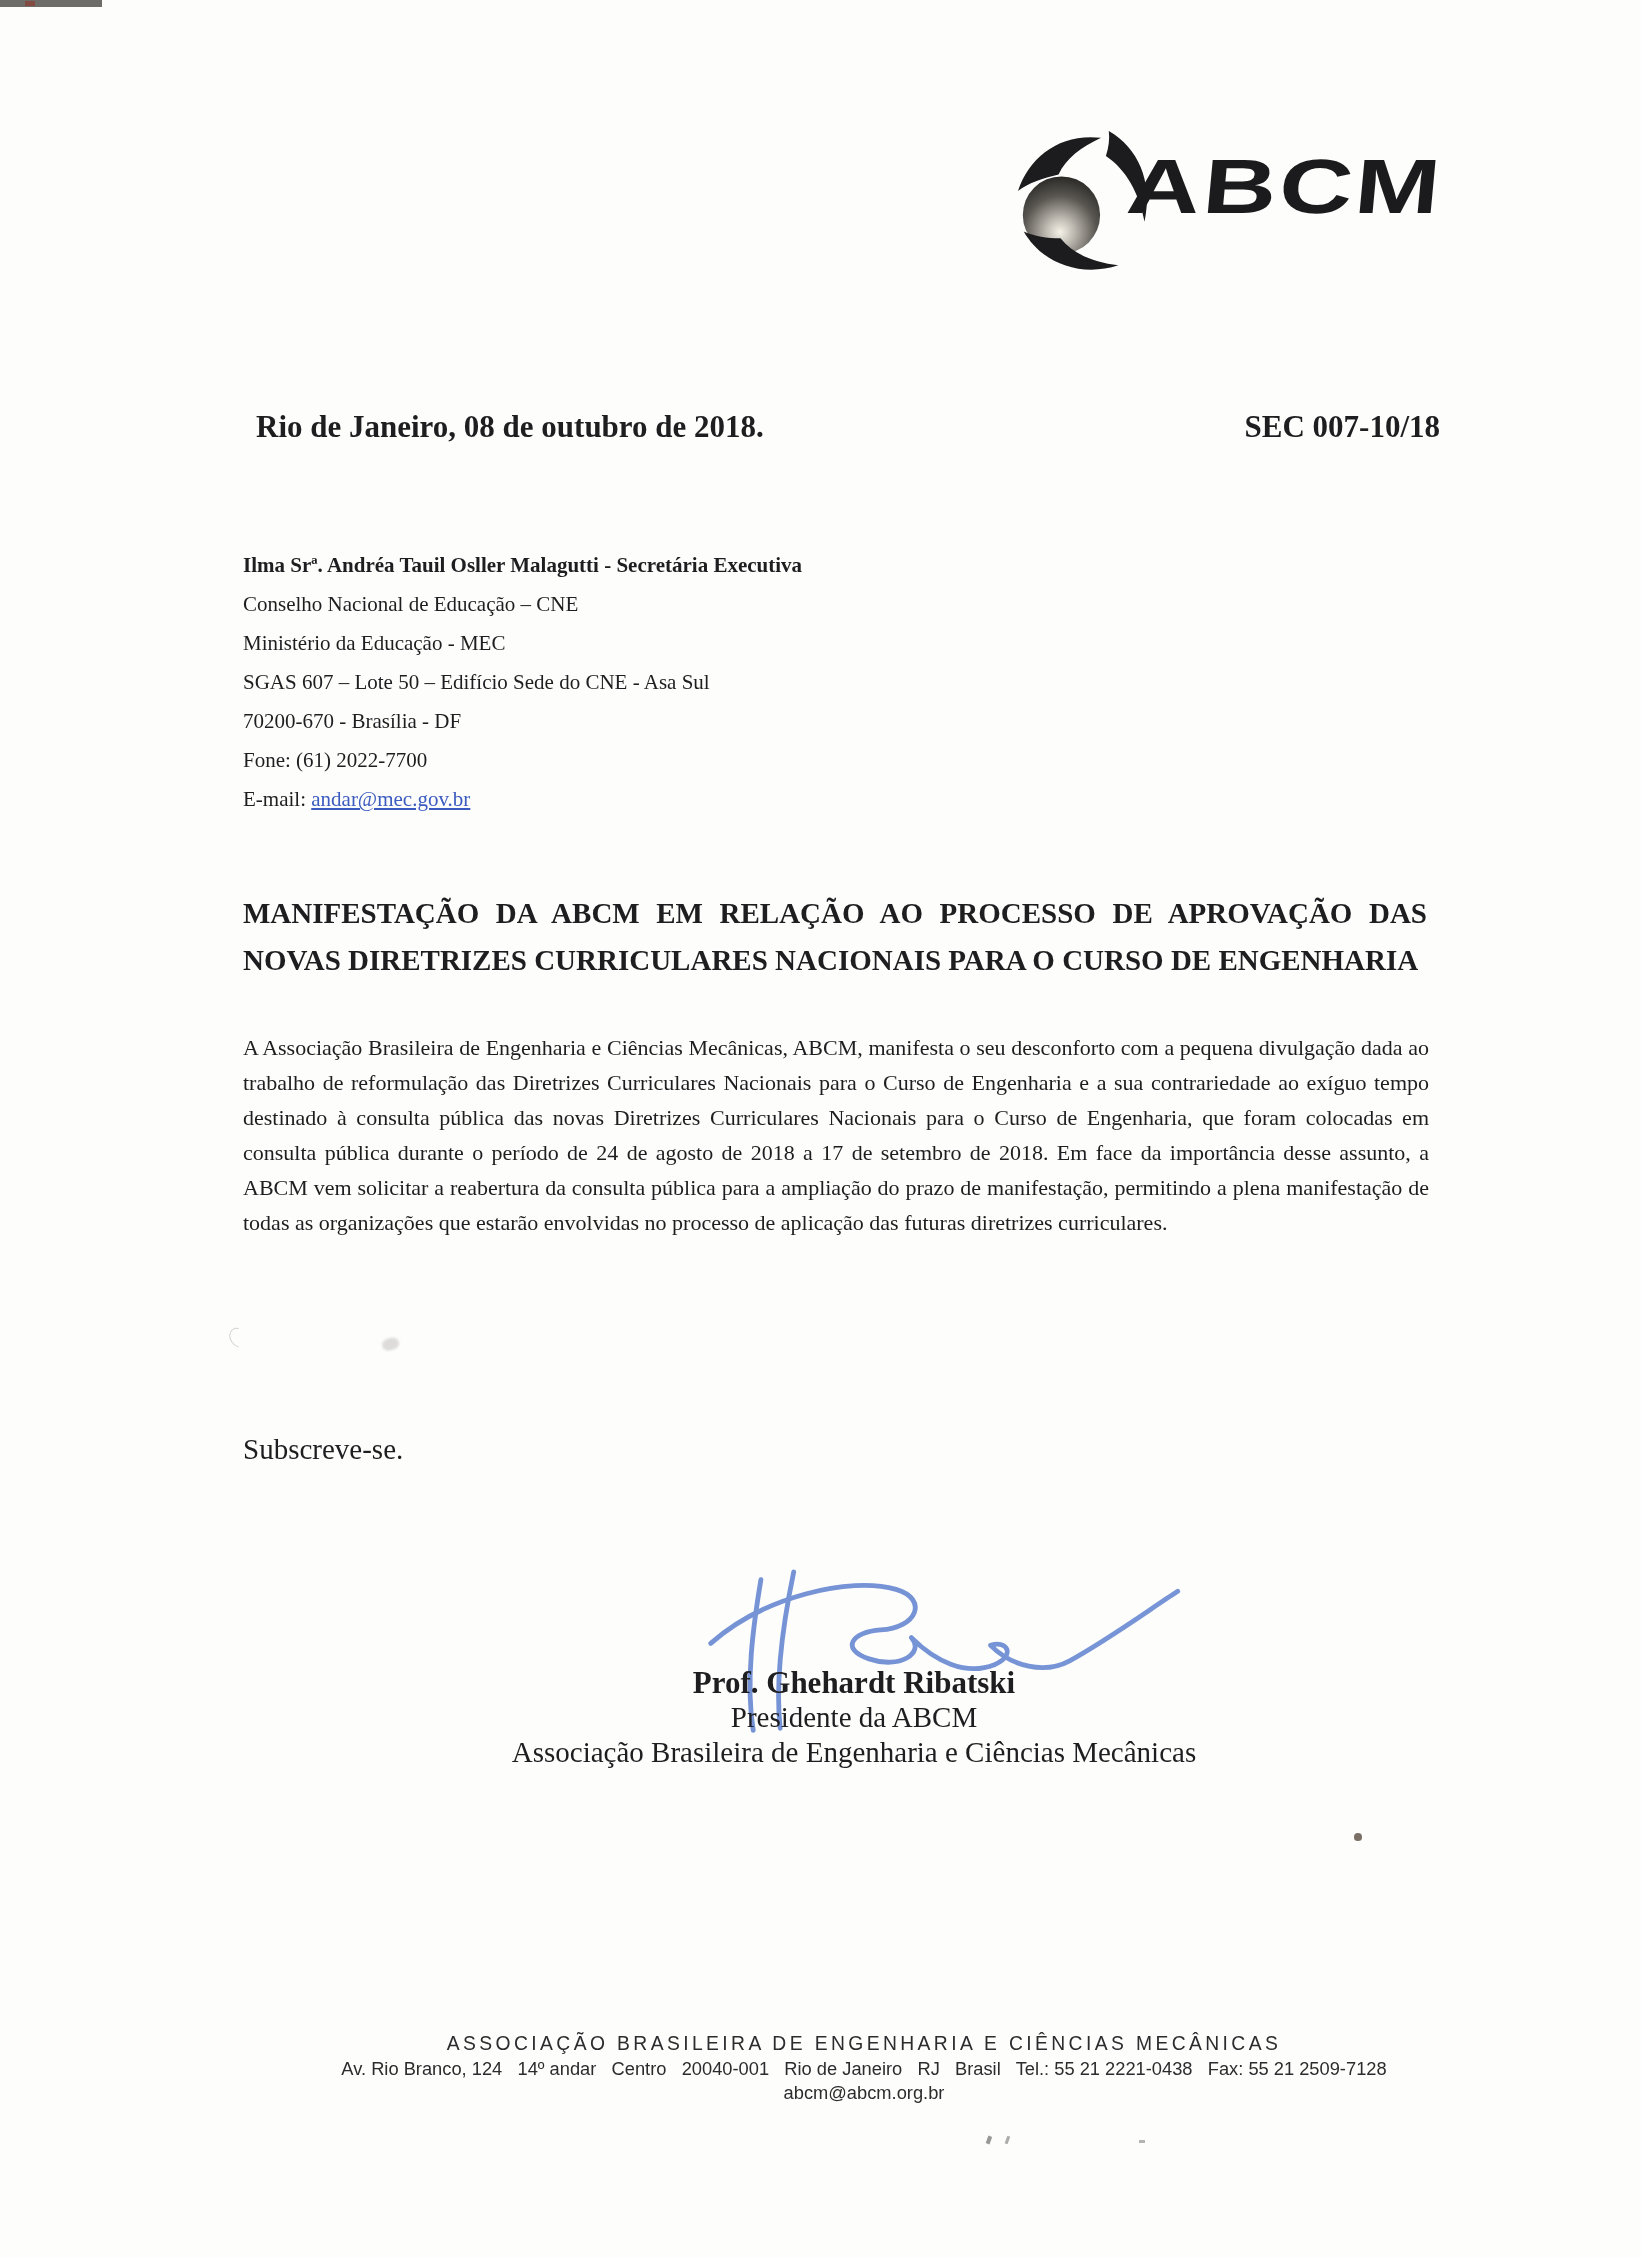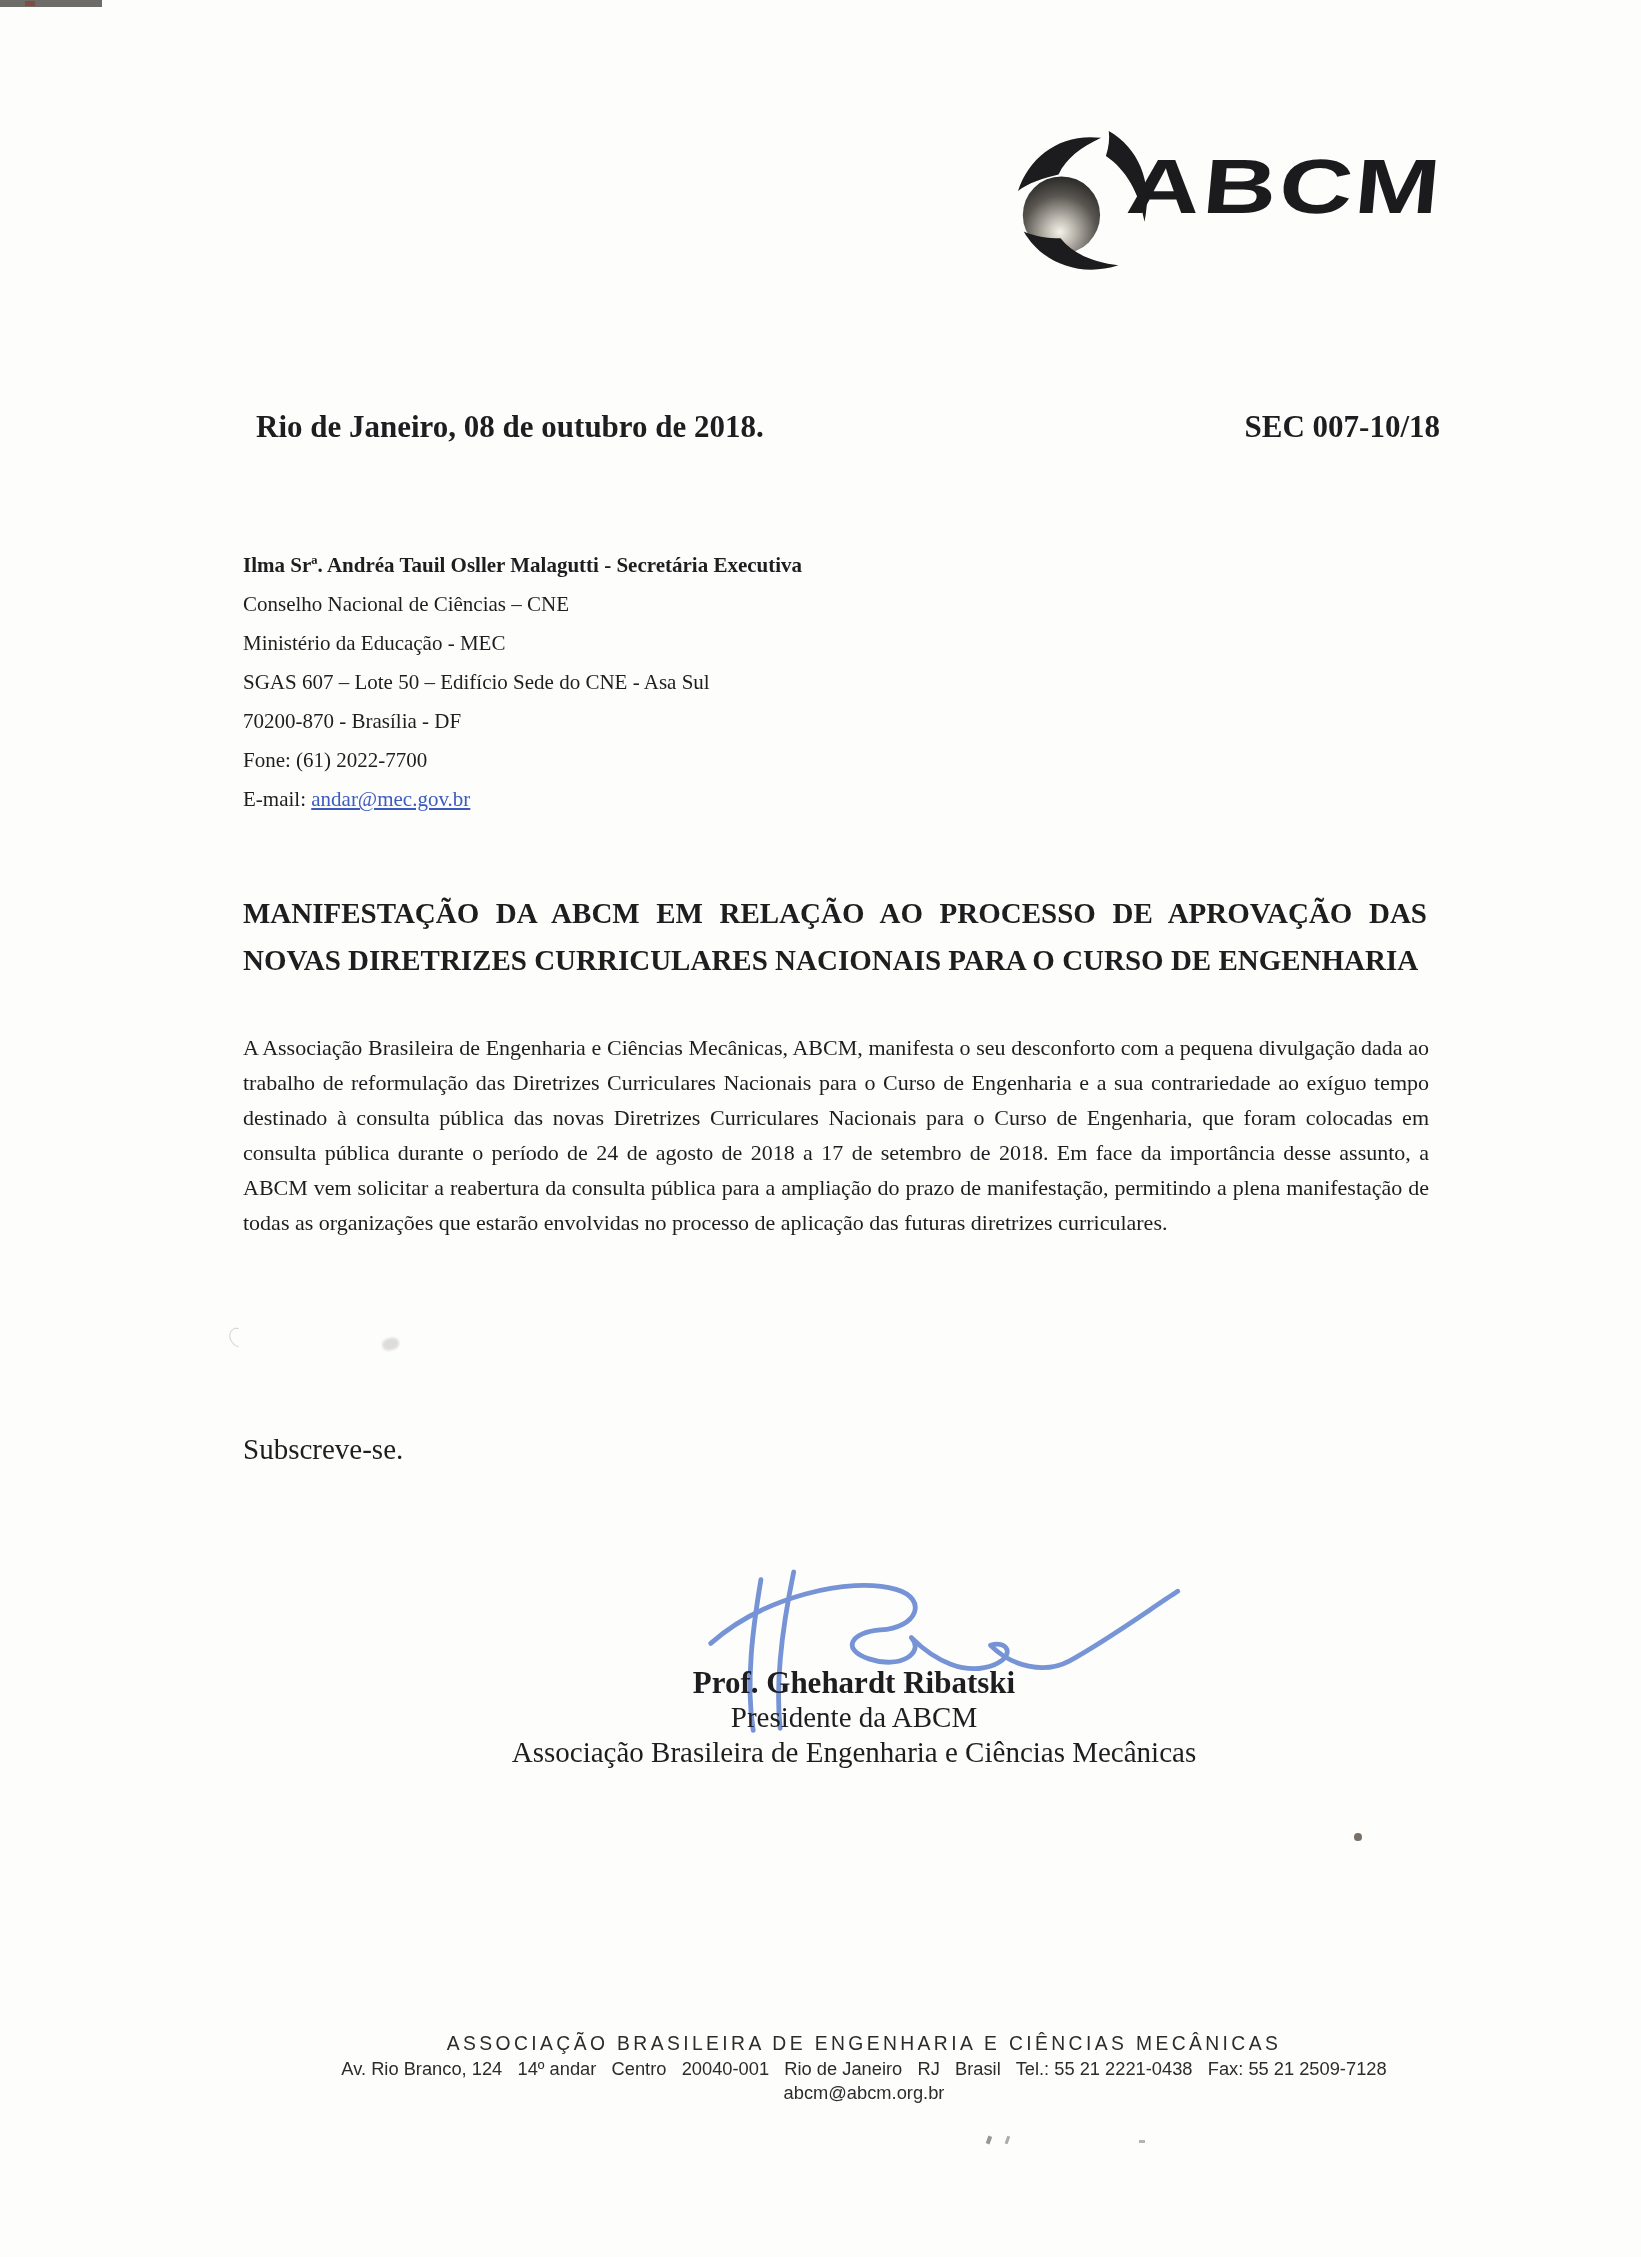--- a/index.html
+++ b/index.html
@@ -147,24 +147,24 @@
     <span class="logo-text">ABCM</span>
   </div>
 
   <div class="header-row">
     <span>Rio de Janeiro, 08 de outubro de 2018.</span>
     <span>SEC 007-10/18</span>
   </div>
 
   <div class="recipient">
     <div class="name">Ilma Srª. Andréa Tauil Osller Malagutti - Secretária Executiva</div>
-    <div>Conselho Nacional de Ciências – CNE</div>
+    <div>Conselho Nacional de Educação – CNE</div>
     <div>Ministério da Educação - MEC</div>
     <div>SGAS 607 – Lote 50 – Edifício Sede do CNE - Asa Sul</div>
-    <div>70200-870 - Brasília - DF</div>
+    <div>70200-670 - Brasília - DF</div>
     <div>Fone: (61) 2022-7700</div>
     <div>
       <span>E-mail: </span><a class="email-link">andar@mec.gov.br</a>
     </div>
   </div>
 
   <div class="subject">MANIFESTAÇÃO DA ABCM EM RELAÇÃO AO PROCESSO DE APROVAÇÃO DAS NOVAS DIRETRIZES CURRICULARES NACIONAIS PARA O CURSO DE ENGENHARIA</div>
 
   <div class="body-par">A Associação Brasileira de Engenharia e Ciências Mecânicas, ABCM, manifesta o seu desconforto com a pequena divulgação dada ao trabalho de reformulação das Diretrizes Curriculares Nacionais para o Curso de Engenharia e a sua contrariedade ao exíguo tempo destinado à consulta pública das novas Diretrizes Curriculares Nacionais para o Curso de Engenharia, que foram colocadas em consulta pública durante o período de 24 de agosto de 2018 a 17 de setembro de 2018. Em face da importância desse assunto, a ABCM vem solicitar a reabertura da consulta pública para a ampliação do prazo de manifestação, permitindo a plena manifestação de todas as organizações que estarão envolvidas no processo de aplicação das futuras diretrizes curriculares.</div>
 

